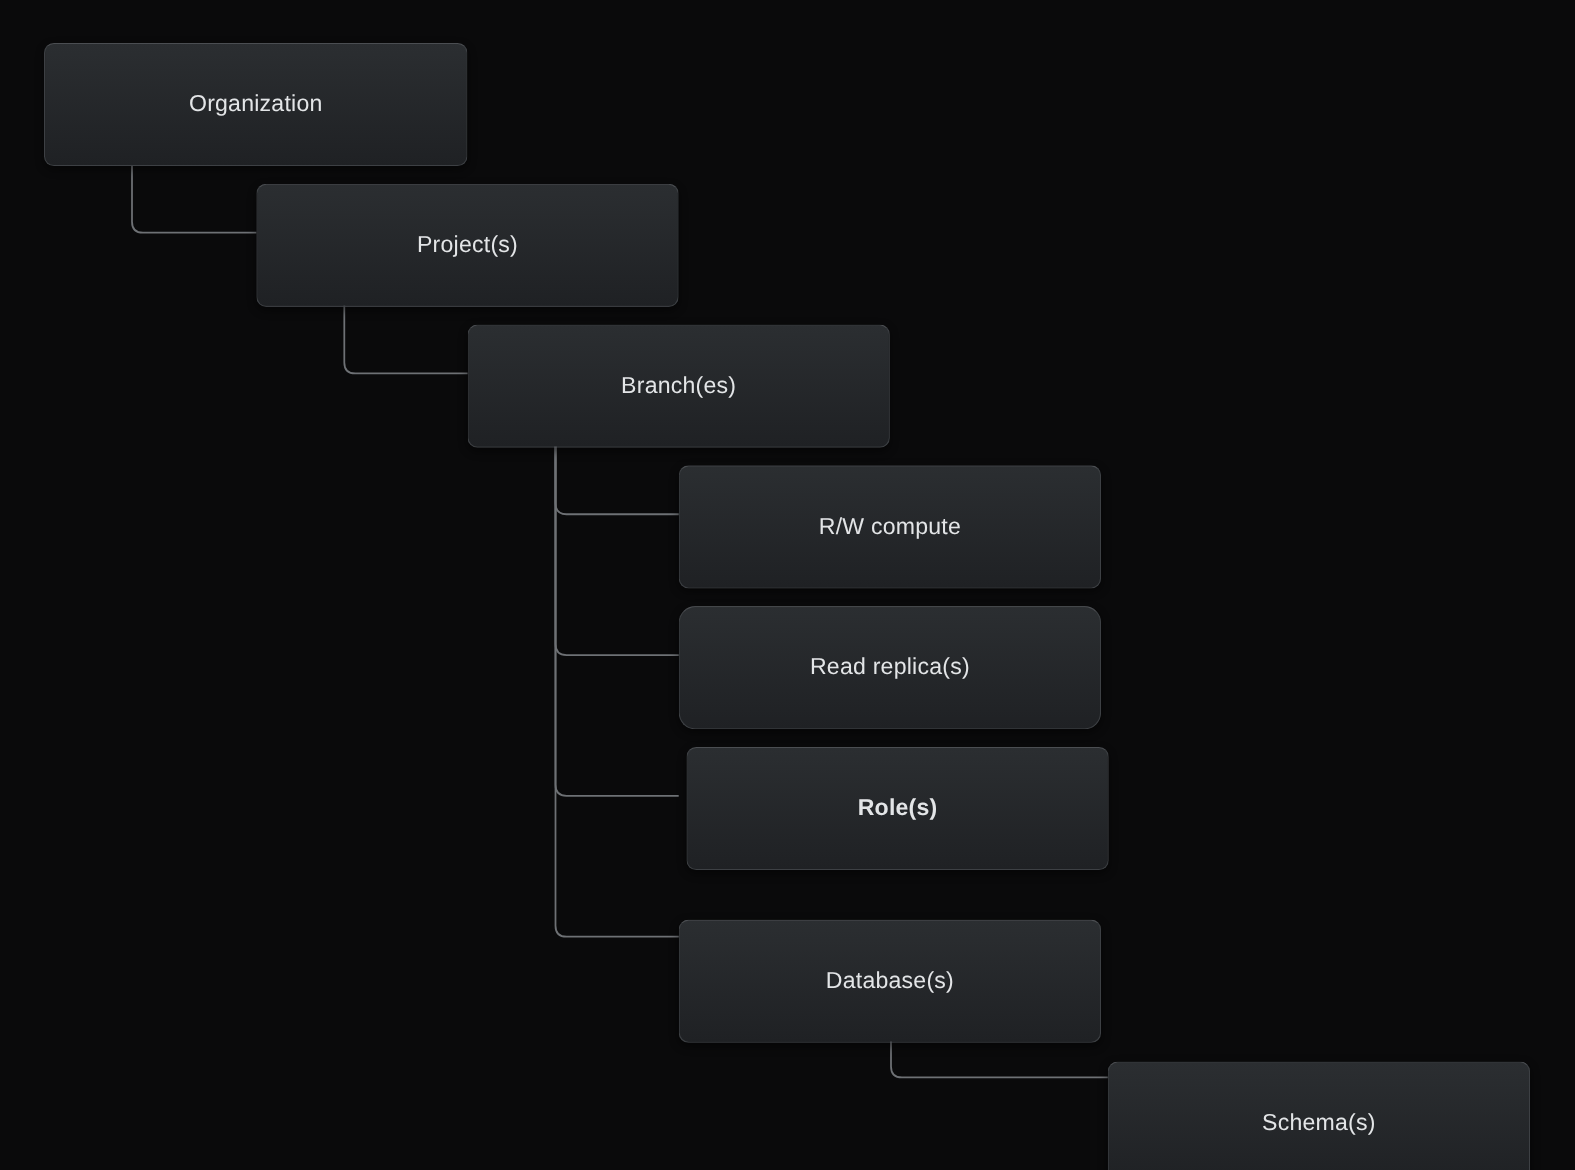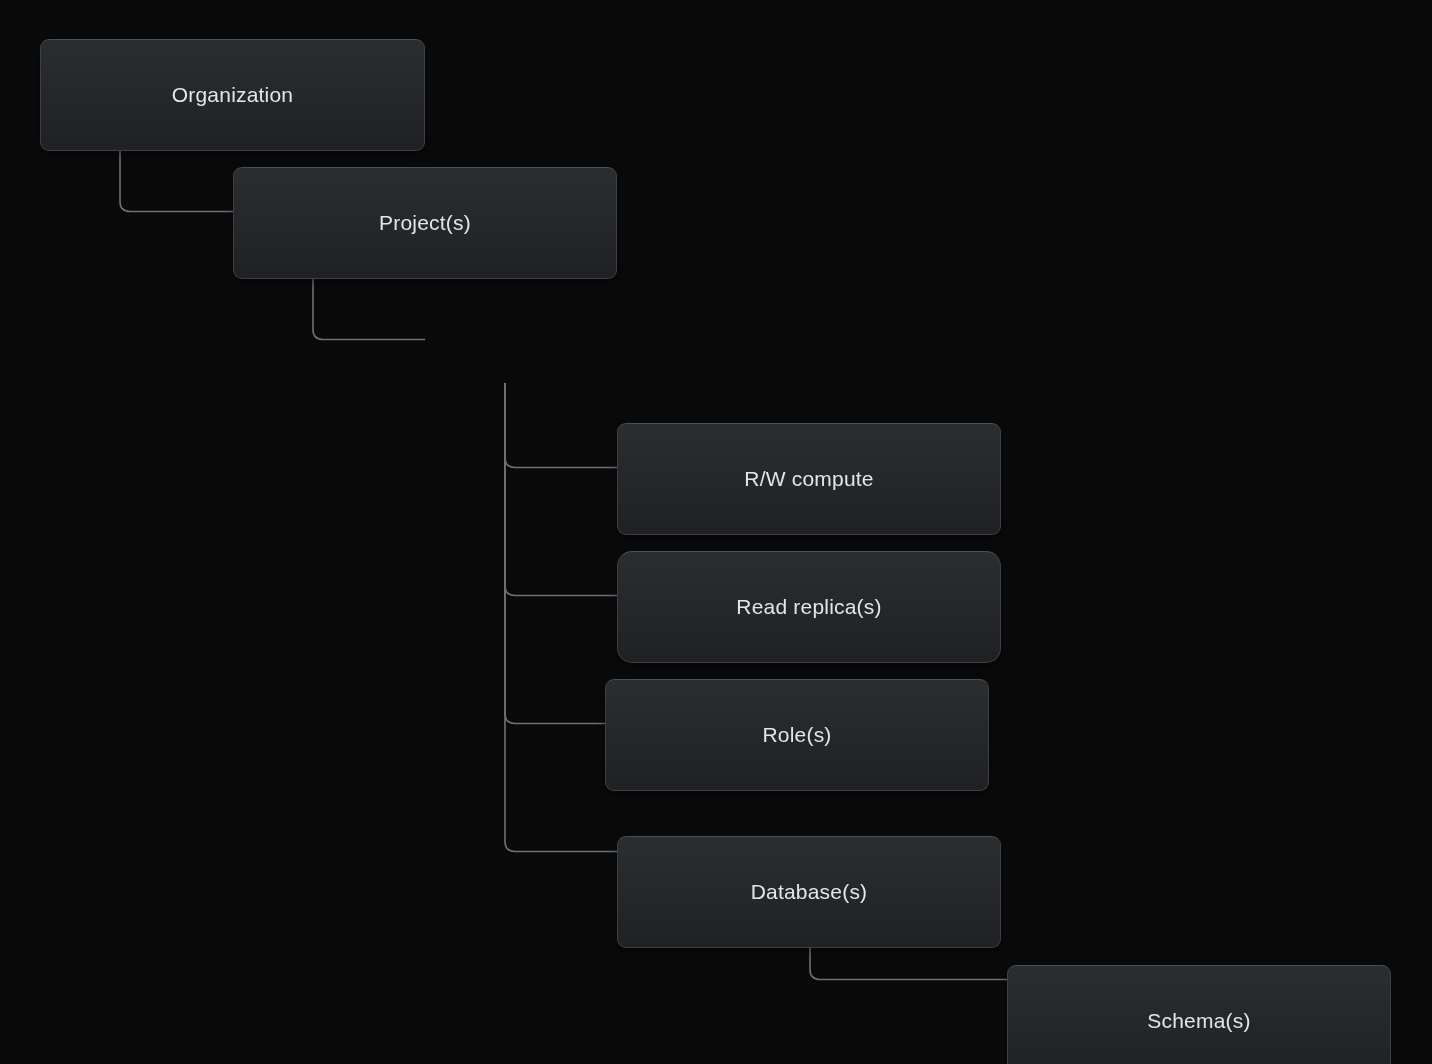--- a/index.html
+++ b/index.html
@@ -51,21 +51,21 @@
     color: var(--text);
     font-size: 21px;
     font-weight: 400;
     letter-spacing: 0.2px;
   }
   .node-organization { left: 40px;   top: 39px;  width: 385px; }
   .node-projects     { left: 233px;  top: 167px; }
   .node-branches     { left: 425px;  top: 295px; }
   .node-rw-compute   { left: 617px;  top: 423px; text-align: right; }
   .node-read-replicas{ left: 617px;  top: 551px; border-radius: 15px; }
-  .node-roles        { left: 605px;  top: 679px; }
+  .node-roles        { left: 624px;  top: 679px; font-weight: bold; }
   .node-databases    { left: 617px;  top: 836px; }
   .node-schemas      { left: 1007px; top: 965px; }
 </style>
 </head>
 <body>
 
 <div class="canvas">
 
   <svg class="connectors" viewBox="0 0 1432 1064" xmlns="http://www.w3.org/2000/svg" aria-hidden="true">
     <path d="M 120 127 L 120 201.5 Q 120 211.5 130 211.5 L 233 211.5"></path>
@@ -78,20 +78,23 @@
   </svg>
 
   <div class="node node-organization">
     <span>Organization</span>
   </div>
 
   <div class="node node-projects">
     <span>Project(s)</span>
   </div>
 
+  <div class="node node-branches">
+    <span>Branch(es)</span>
+  </div>
 
   <div class="node node-rw-compute">
     <span>R/W compute</span>
   </div>
 
   <div class="node node-read-replicas">
     <span>Read replica(s)</span>
   </div>
 
   <div class="node node-roles">

